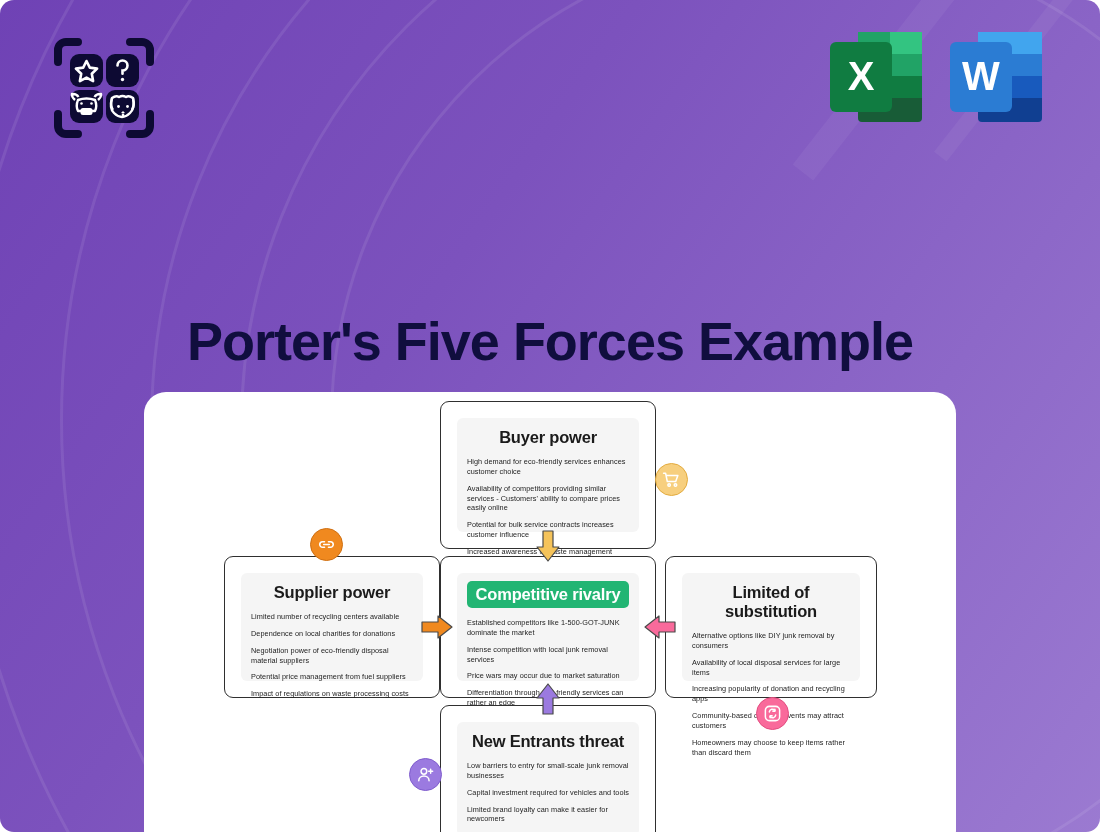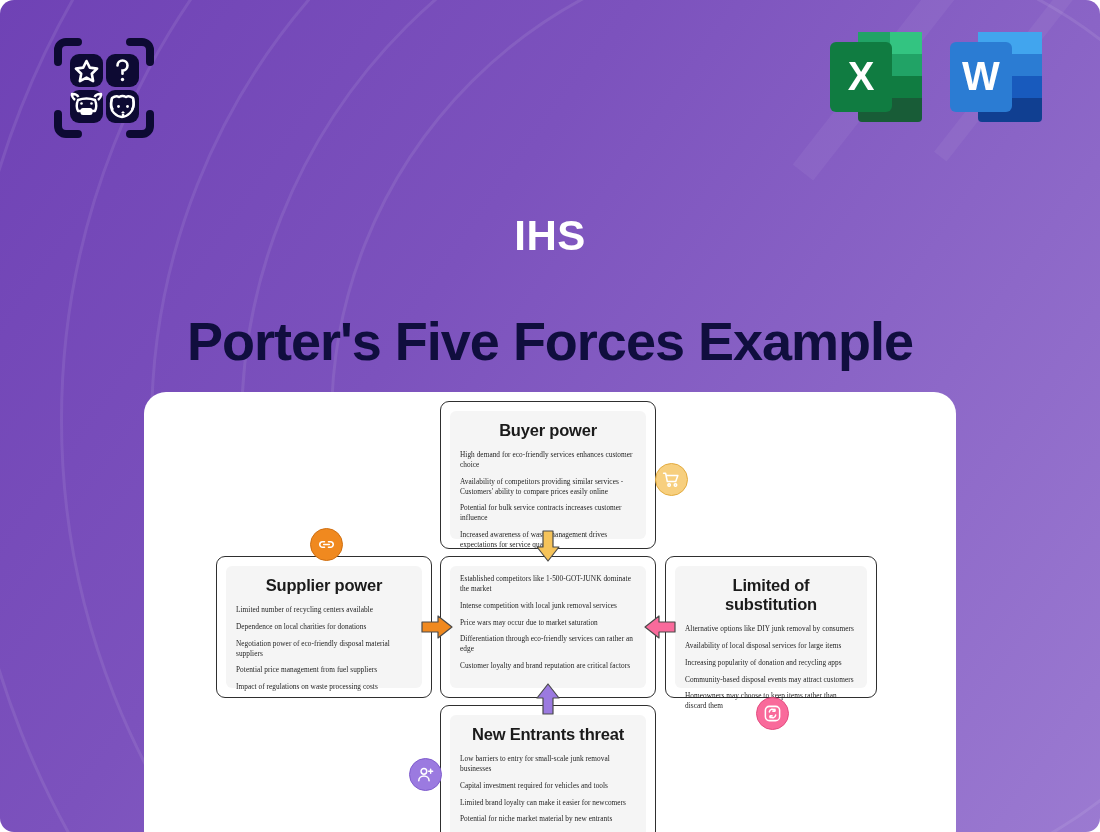--- a/index.html
+++ b/index.html
@@ -50,44 +50,44 @@
   }
 
   .diagram { position: absolute; inset: 0; }
 
   
   .force {
     position: absolute;
     background: #ffffff;
     border: 1.5px solid #2f2f2f;
     border-radius: 9px;
-    padding: 9px;
+    padding: 16px;
   }
   .force-inner {
     background: #f5f5f5;
     border-radius: 6px;
     width: 100%; height: 100%;
     padding: 8px 10px 10px;
   }
   .force h3 {
     text-align: center; font-size: 16.5px; font-weight: 700;
     color: #1b1b1b; margin: 2px 0 10px; letter-spacing: -.2px;
   }
   .force h3.banner {
     background: #22b573; color: #ffffff; border-radius: 5px;
     padding: 4px 6px; margin: 0 0 10px; font-size: 16.5px;
   }
-  .force ul { list-style: none; font-family: Liberation Serif, serif; }
+  .force ul { list-style: none; }
   .force li {
     font-size: 7.3px; line-height: 1.35; color: #232323;
     margin-bottom: 7px; letter-spacing: .05px;
   }
 
   #box-buyer      { left: 296px; top: 9px;   width: 216px; height: 148px; }
-  #box-supplier   { left: 72px;  top: 164px; width: 216px; height: 142px; }
+  #box-supplier   { left: 80px;  top: 164px; width: 216px; height: 142px; }
   #box-rivalry    { left: 296px; top: 164px; width: 216px; height: 142px; }
   #box-substitute { left: 521px; top: 164px; width: 212px; height: 142px; }
   #box-entrants   { left: 296px; top: 313px; width: 216px; height: 148px; }
 
   
   .arrow { position: absolute; }
   .arrow svg { display: block; }
 
   
   .badge {
@@ -170,21 +170,20 @@
         <rect x="30" y="2" width="64" height="90" rx="4" fill="#103f91"></rect>
         <rect x="30" y="2" width="64" height="22" fill="#41a5ee"></rect>
         <rect x="30" y="24" width="64" height="22" fill="#2b7cd3"></rect>
         <rect x="30" y="46" width="64" height="22" fill="#185abd"></rect>
         <rect x="2" y="12" width="62" height="70" rx="6" fill="#2b7cd3"></rect>
         <text x="33" y="60" font-family="'Liberation Sans',sans-serif" font-size="40" font-weight="700" fill="#ffffff" text-anchor="middle">W</text>
       </svg>
     </div>
   </div>
 
-  <div class="kicker">IHS</div>
   <div class="title">Porter's Five Forces Example</div>
 
   <div class="card">
     <div class="diagram">
 
       <div class="force" id="box-buyer">
         <div class="force-inner">
           <h3>Buyer power</h3>
           <ul>
             <li>High demand for eco-friendly services enhances customer choice</li>
@@ -203,20 +202,21 @@
             <li>Dependence on local charities for donations</li>
             <li>Negotiation power of eco-friendly disposal material suppliers</li>
             <li>Potential price management from fuel suppliers</li>
             <li>Impact of regulations on waste processing costs</li>
           </ul>
         </div>
       </div>
 
       <div class="force" id="box-rivalry">
         <div class="force-inner">
+          <h3 class="banner">Competitive rivalry</h3>
           <ul>
             <li>Established competitors like 1-500-GOT-JUNK dominate the market</li>
             <li>Intense competition with local junk removal services</li>
             <li>Price wars may occur due to market saturation</li>
             <li>Differentiation through eco-friendly services can rather an edge</li>
             <li>Customer loyalty and brand reputation are critical factors</li>
           </ul>
         </div>
       </div>
 

